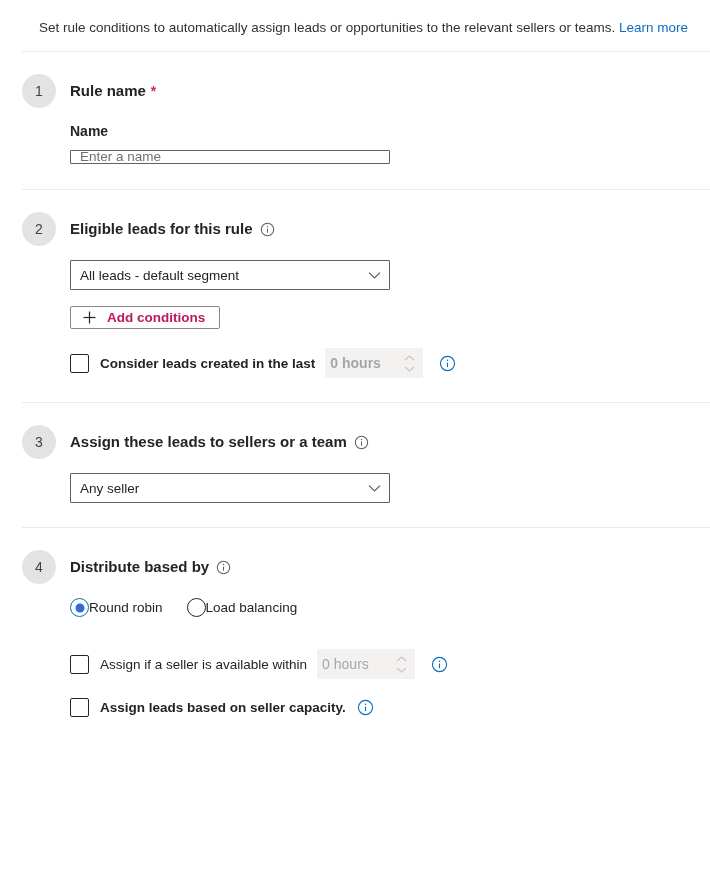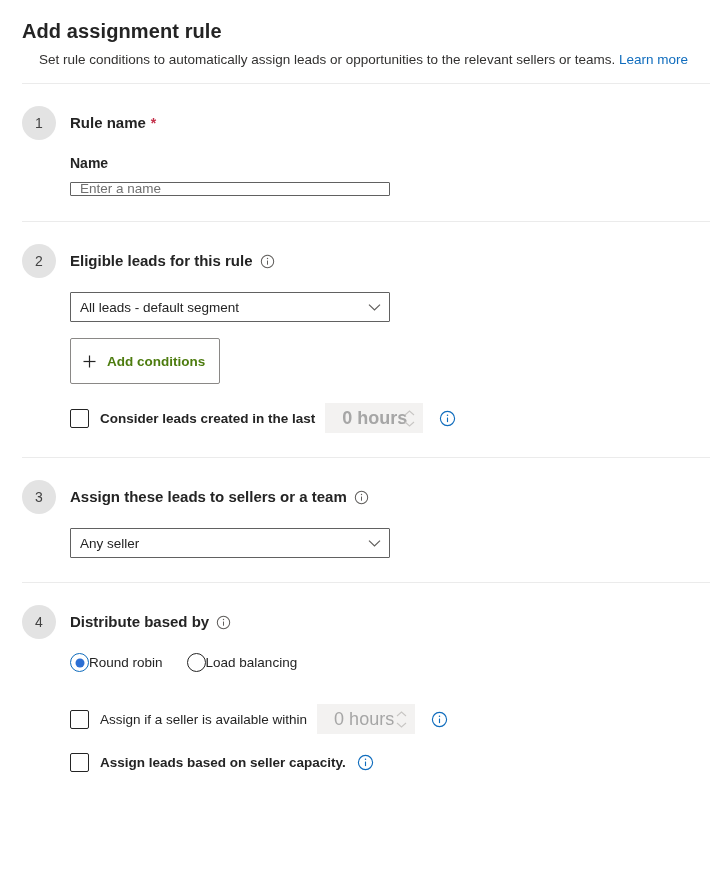--- a/index.html
+++ b/index.html
@@ -154,30 +154,30 @@
     display: flex;
     align-items: center;
     pointer-events: none;
   }
   .chevron svg { display: block; }
 
   .btn-outline {
     display: inline-flex;
     align-items: center;
     gap: 10px;
-    height: 46px;
+    height: 23px;
     box-sizing: border-box;
     padding: 0 14px 0 11px;
     border: 1px solid #8a8886;
     border-radius: 2px;
     background: #ffffff;
     font-family: "Liberation Sans", sans-serif;
     font-size: 13.5px;
     font-weight: 600;
-    color: #4d7c0f;
+    color: #be185d;
     cursor: pointer;
     margin-top: 16px;
   }
   .plus-icon { width: 15px; height: 15px; display: inline-block; }
   .plus-icon svg { display: block; }
 
   
   .check-row {
     display: flex;
     align-items: center;
@@ -206,23 +206,23 @@
     width: 98px;
     height: 30px;
     box-sizing: border-box;
     background: #f3f2f1;
     border: 1px solid #f3f2f1;
     margin-left: 10px;
     display: flex;
     align-items: center;
   }
   .spinner-value {
-    font-size: 18px;
+    font-size: 14px;
     color: #a6a6a6;
-    padding-left: 16px;
+    padding-left: 4px;
   }
   .spin-arrows {
     position: absolute;
     right: 7px;
     top: 0;
     bottom: 0;
     display: flex;
     flex-direction: column;
     justify-content: center;
     gap: 5px;
@@ -274,21 +274,20 @@
     color: #242424;
     line-height: 19px;
   }
   .mt-28 { margin-top: 19px; font-weight: bold; }
   .mt-26 { margin-top: 32px; }
 </style>
 </head>
 <body>
 
 <div class="page-header">
-  <h1 class="page-title">Add assignment rule</h1>
   <p class="page-subtitle">
     <span>Set rule conditions to automatically assign leads or opportunities to the relevant sellers or teams.</span>
     <a class="learn-more-link">Learn more</a>
   </p>
 </div>
 <div class="divider"></div>
 
 <div class="section">
   <div class="section-head">
     <div class="step-badge">1</div>

